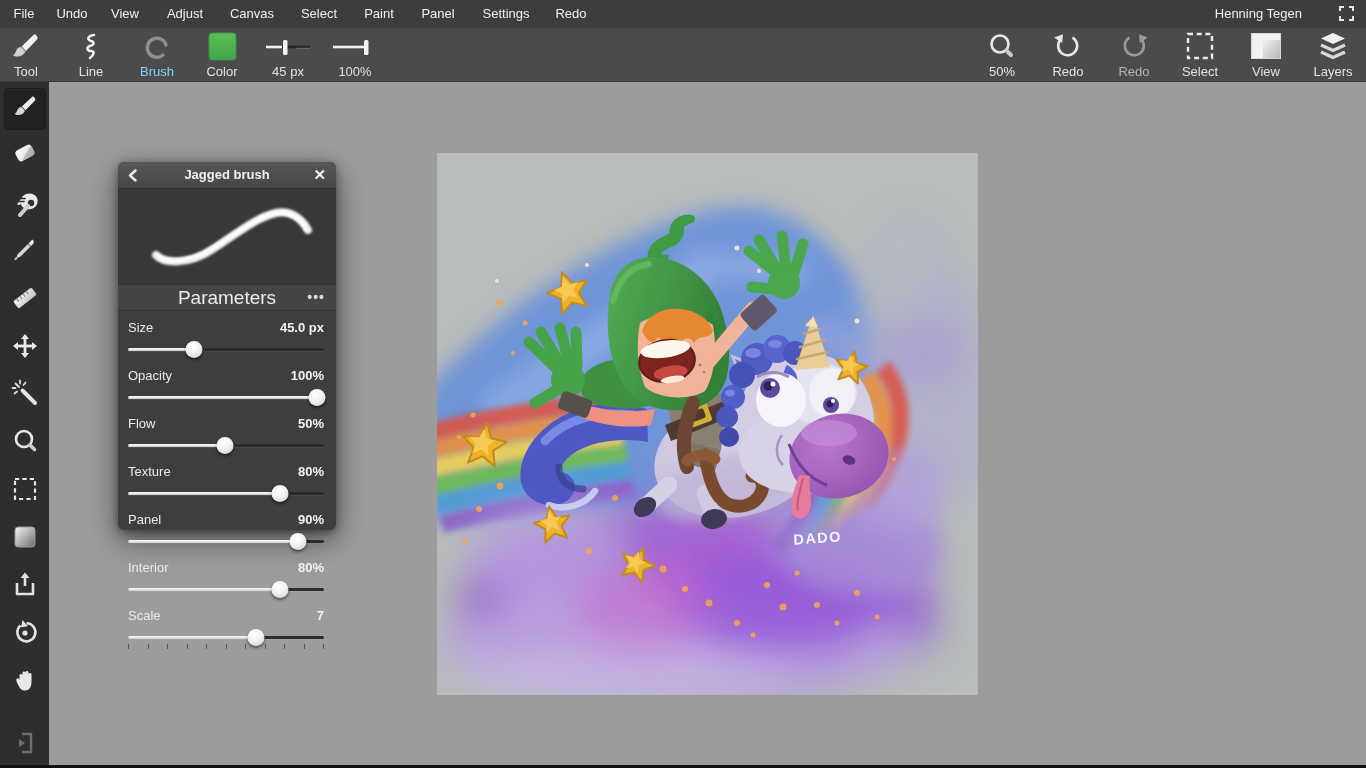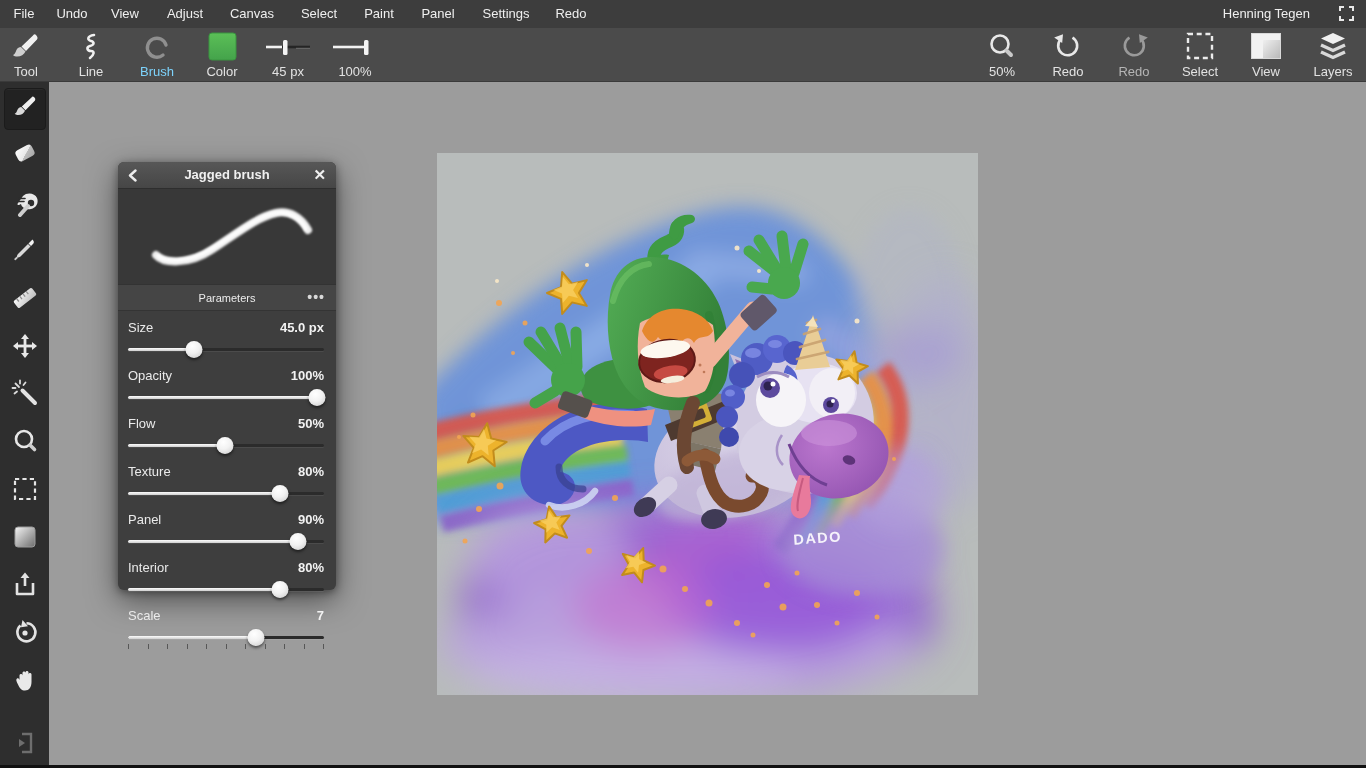--- a/index.html
+++ b/index.html
@@ -1,38 +1,38 @@
 <!DOCTYPE html>
 <html><head>
 <meta charset="utf-8">
 <style>
   * { margin:0; padding:0; box-sizing:border-box; }
   html,body { width:1366px; height:768px; overflow:hidden; }
   body { font-family:"Liberation Sans", sans-serif; background:#9c9c9c; position:relative; }
   .menubar { position:absolute; left:0; top:0; width:1366px; height:42px; background:#3d3d3d; border-bottom:1px solid #2b2b2b; }
   .menubar .mi { position:absolute; top:0; height:27px; line-height:27px; color:#efefef; font-size:13px; transform:translateX(-50%); }
-  .user { position:absolute; top:0; height:27px; line-height:27px; color:#efefef; font-size:13px; right:56px; }
+  .user { position:absolute; top:0; height:27px; line-height:27px; color:#efefef; font-size:13px; right:64px; }
   .fsicon { position:absolute; right:12px; top:6px; }
   .toolbar { position:absolute; left:0; top:28px; width:1366px; height:54px; background:#4b4b4b; border-bottom:1px solid #3a3a3a; }
   .titem { position:absolute; top:0; width:64px; height:54px; transform:translateX(-50%); text-align:center; }
   .titem .ic { position:absolute; left:50%; top:4px; transform:translateX(-50%); height:30px; }
   .titem .lb { position:absolute; left:50%; transform:translateX(-50%); top:36px; font-size:13px; color:#e2e2e2; white-space:nowrap; }
   .sidebar { position:absolute; left:0; top:82px; width:49px; height:683px; background:#2e2e2e; }
   .sitem { position:absolute; left:50%; transform:translate(-50%,-50%); width:28px; height:28px; }
   .selbox { position:absolute; left:4px; top:6px; width:42px; height:42px; background:#222; border:1px solid #1b1b1b; border-radius:4px; box-shadow:inset 0 1px 0 rgba(255,255,255,0.04); }
   .bottomstrip { position:absolute; left:0; top:765px; width:1366px; height:3px; background:#111; }
   .canvas { position:absolute; left:437px; top:153px; width:541px; height:542px; background:#b8bcbb; }
   
-  .panel { position:absolute; left:118px; top:162px; width:218px; height:428px; background:#3e3e3e; border-radius:6px; box-shadow:0 10px 30px rgba(0,0,0,0.5), 0 2px 8px rgba(0,0,0,0.4); }
+  .panel { position:absolute; left:118px; top:162px; width:218px; height:368px; background:#3e3e3e; border-radius:6px; box-shadow:0 10px 30px rgba(0,0,0,0.5), 0 2px 8px rgba(0,0,0,0.4); }
   .phead { position:absolute; left:0; top:0; width:218px; height:27px; background:linear-gradient(#575757,#464646); border-radius:6px 6px 0 0; border-bottom:1px solid #2e2e2e; }
   .phead .ttl { position:absolute; width:100%; text-align:center; line-height:26px; color:#f0f0f0; font-size:13px; font-weight:bold; }
   .phead .close { position:absolute; right:10px; top:0; line-height:26px; color:#f0f0f0; font-size:15px; font-weight:bold; }
   .preview { position:absolute; left:0; top:27px; width:218px; height:95px; background:#383838; }
   .pbar { position:absolute; left:0; top:122px; width:218px; height:27px; background:#454545; border-top:1px solid #333; border-bottom:1px solid #343434; }
-  .pbar .ttl { position:absolute; width:100%; text-align:center; line-height:26px; color:#ececec; font-size:11px; }
+  .pbar .ttl { position:absolute; width:100%; text-align:center; line-height:26px; color:#ececec; font-size:19px; }
   .pbar .dots { position:absolute; right:11px; top:0; line-height:24px; color:#d8d8d8; font-size:14px; font-weight:bold; letter-spacing:1px; }
   .srow { position:absolute; left:0; width:218px; height:48px; }
   .srow .lab { position:absolute; left:10px; top:8px; font-size:13px; color:#eaeaea; }
   .srow .val { position:absolute; right:12px; top:8px; font-size:13px; color:#f2f2f2; font-weight:bold; }
   .track { position:absolute; left:10px; top:36px; width:196px; height:3px; background:#2b2b2b; border-radius:2px; box-shadow:0 1px 0 rgba(255,255,255,0.07); }
   .fill { position:absolute; left:0; top:0; height:3px; background:linear-gradient(#fdfdfd,#cfcfcf); border-radius:2px; }
   .thumb { position:absolute; top:-7px; width:17px; height:17px; border-radius:50%; background:radial-gradient(circle at 40% 30%, #ffffff 0%, #f2f2f2 45%, #c9c9c9 100%); box-shadow:0 2px 3px rgba(0,0,0,0.5); transform:translateX(-50%); }
   .ticks { position:absolute; left:10px; top:482px; width:196px; height:6px; }
   .ticks i { position:absolute; top:0; width:1px; height:5px; background:#575757; }
 </style>

